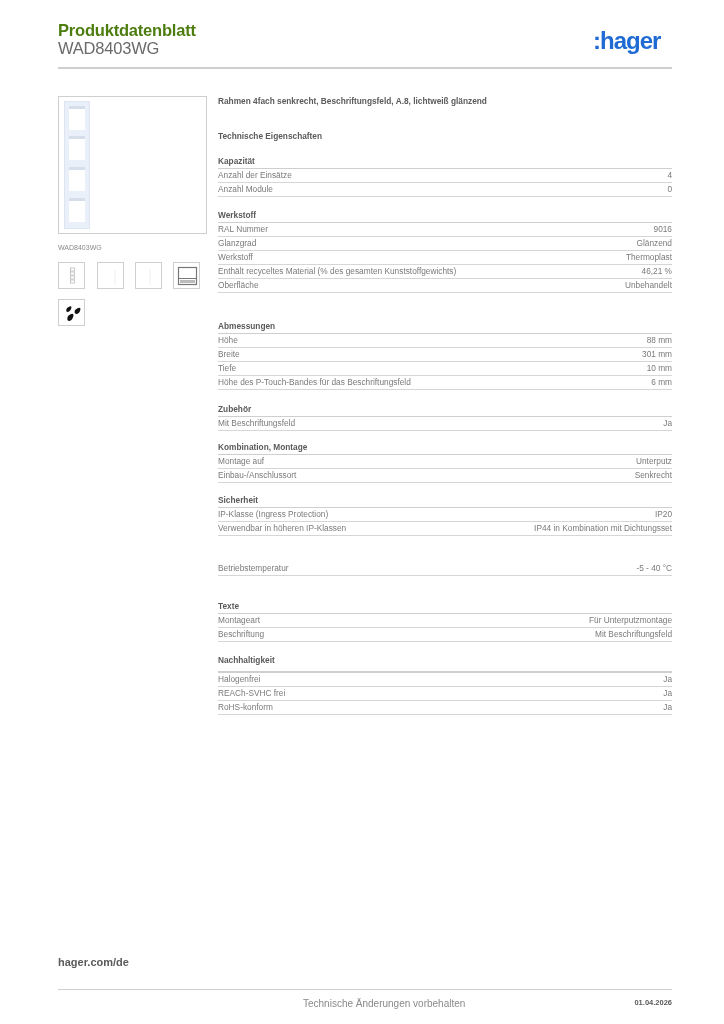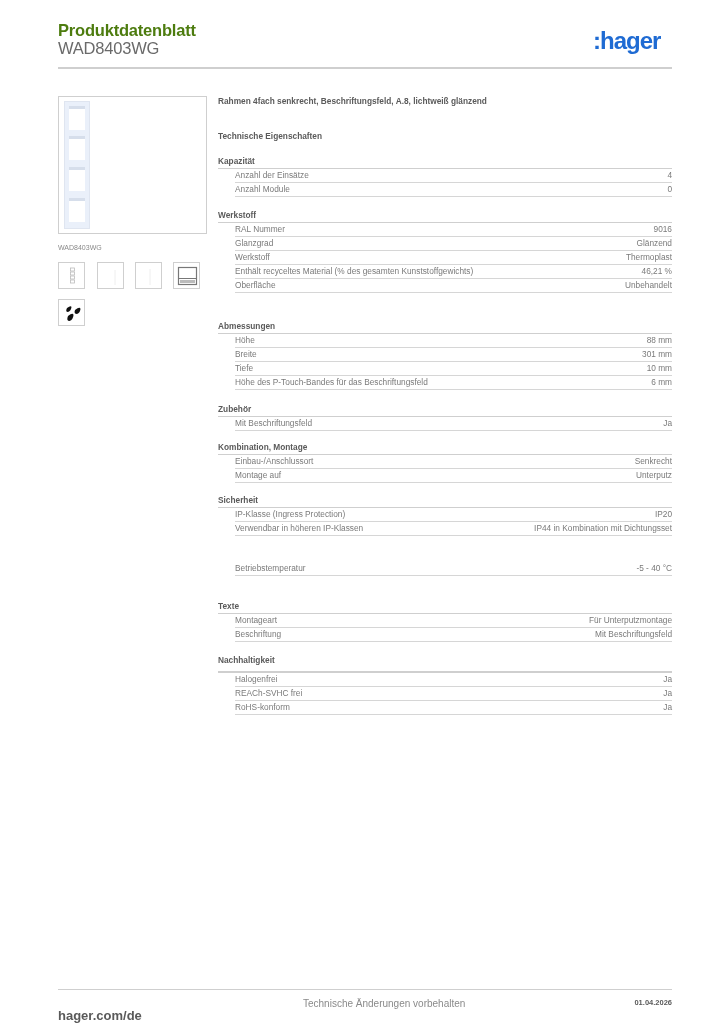--- a/index.html
+++ b/index.html
@@ -54,29 +54,28 @@
     }
     .section { position: absolute; left: 218px; width: 454px; }
     .section-title {
       font-size: 8.3px; font-weight: bold; color: #5a5a5a; height: 13px; line-height: 12px;
       border-bottom: 1.5px solid #cfcfcf;
     }
     .row {
       display: flex; justify-content: space-between; align-items: center;
       height: 13px; line-height: 13px; font-size: 8.3px; color: #7a7a7a;
       border-bottom: 1.5px solid #d6d6d6;
-      margin-left: 17px;
     }
     .row .val { text-align: right; }
 
     .footer-rule {
       position: absolute; left: 58px; top: 989px; width: 614px; height: 1px; background: #cfcfcf;
     }
     .footer-left {
-      position: absolute; left: 58px; top: 1008px; font-size: 13px; font-weight: bold; color: #5a5a5a; text-align: center;
+      position: absolute; left: 58px; top: 956px; font-size: 11px; font-weight: bold; color: #5a5a5a; text-align: center;
     }
     .footer-center {
       position: absolute; left: 303px; top: 998px; font-size: 10px; color: #8a8a8a;
     }
     .footer-right {
       position: absolute; right: 52px; top: 998px; font-size: 7.5px; font-weight: bold; color: #5a5a5a;
     }
   </style>
 </head>
 <body>
@@ -192,26 +191,26 @@
   <div class="section-title">Zubehör</div>
   <div class="row">
       <span>Mit Beschriftungsfeld</span>
       <span class="val">Ja</span>
     </div>
 </div>
 
 <div class="section" style="top:441px;">
   <div class="section-title">Kombination, Montage</div>
   <div class="row">
+      <span>Montage auf</span>
+      <span class="val">Unterputz</span>
+    </div>
+  <div class="row">
       <span>Einbau-/Anschlussort</span>
       <span class="val">Senkrecht</span>
-    </div>
-  <div class="row">
-      <span>Montage auf</span>
-      <span class="val">Unterputz</span>
     </div>
 </div>
 
 <div class="section" style="top:494px;">
   <div class="section-title">Sicherheit</div>
   <div class="row">
       <span>IP-Klasse (Ingress Protection)</span>
       <span class="val">IP20</span>
     </div>
   <div class="row">

